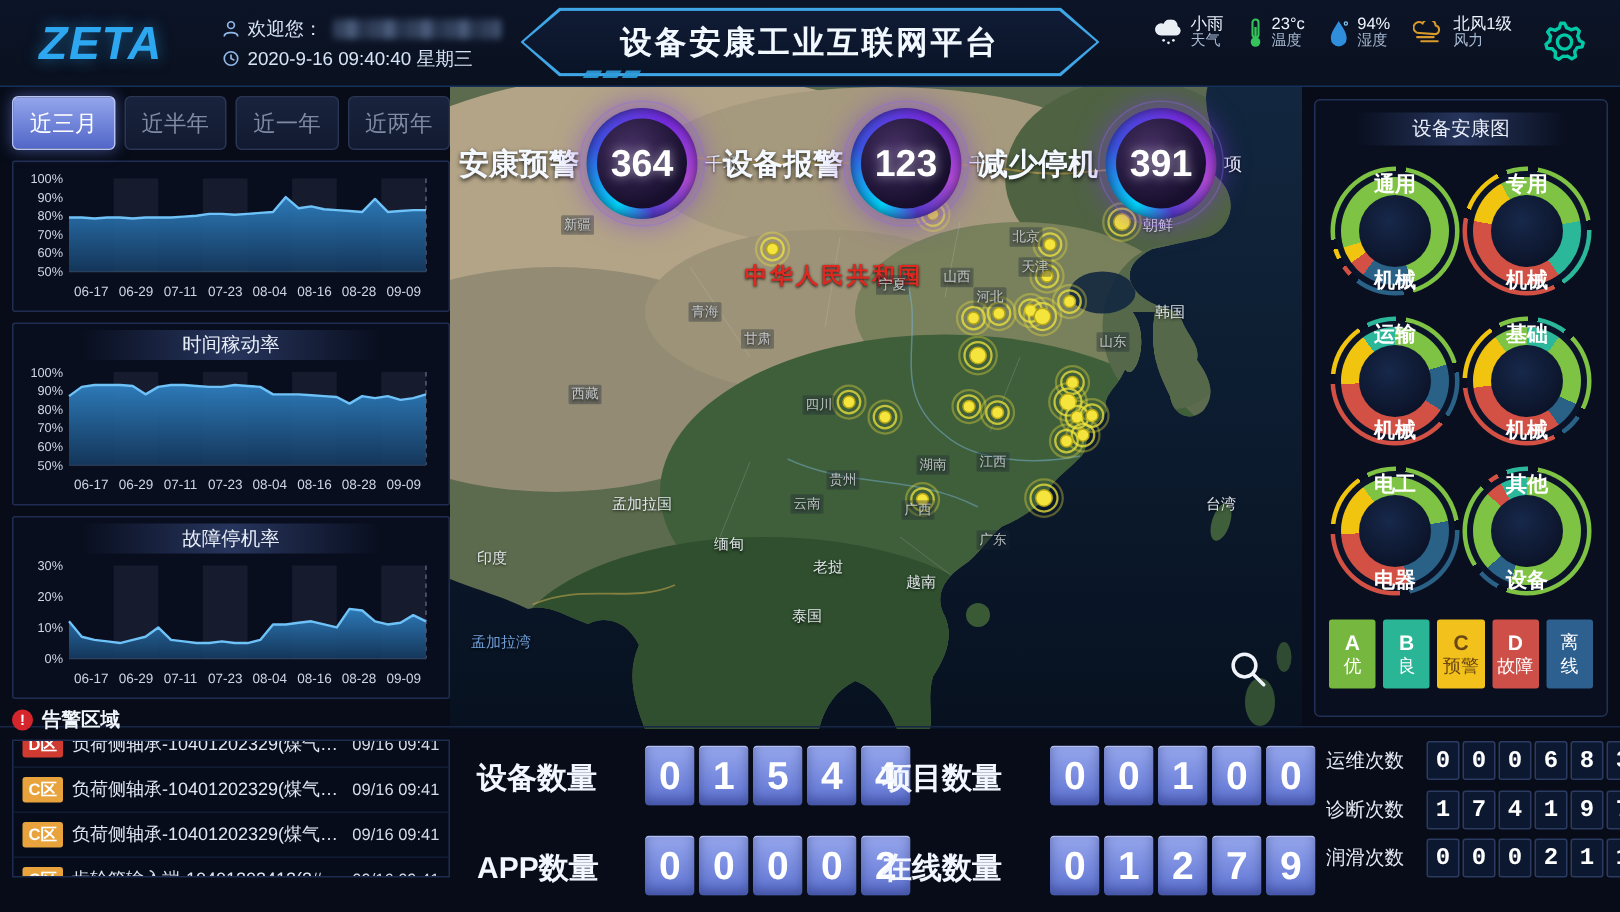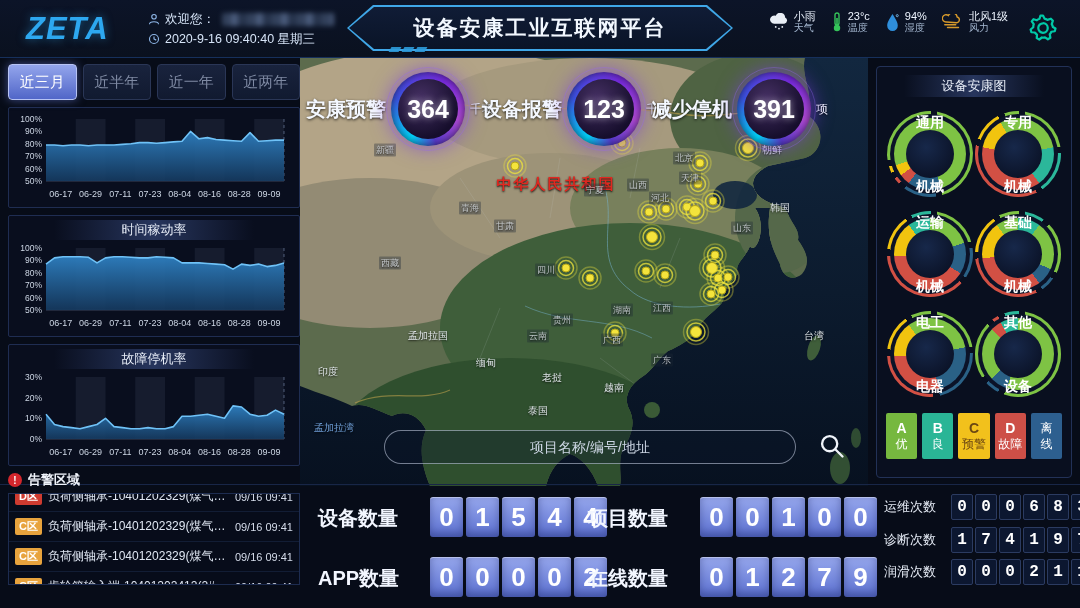--- a/index.html
+++ b/index.html
@@ -495,23 +495,20 @@
       </div>
       <div class="statgroup" style="left: 352px;">
         <span class="stat-label">减少停机</span>
         <div class="ring">
           <div class="ring-inner">391</div>
         </div>
         <span class="stat-unit">项</span>
       </div>
     </div>
 
-  <div class="searchbar">
-    <input type="text" placeholder="项目名称/编号/地址" style="">
-  </div>
   <svg class="mag" viewBox="0 0 24 24">
     <circle cx="10" cy="10" r="6.5" fill="none" stroke="#f0f4fa" stroke-width="2"></circle>
     <path d="M15,15 L21,21" stroke="#f0f4fa" stroke-width="2" stroke-linecap="round"></path>
   </svg>
 </div>
 
 <div class="rightcol">
   <div class="rp-title">设备安康图</div>
   <div class="gauges" id="gauges">
       <div class="gauge">

